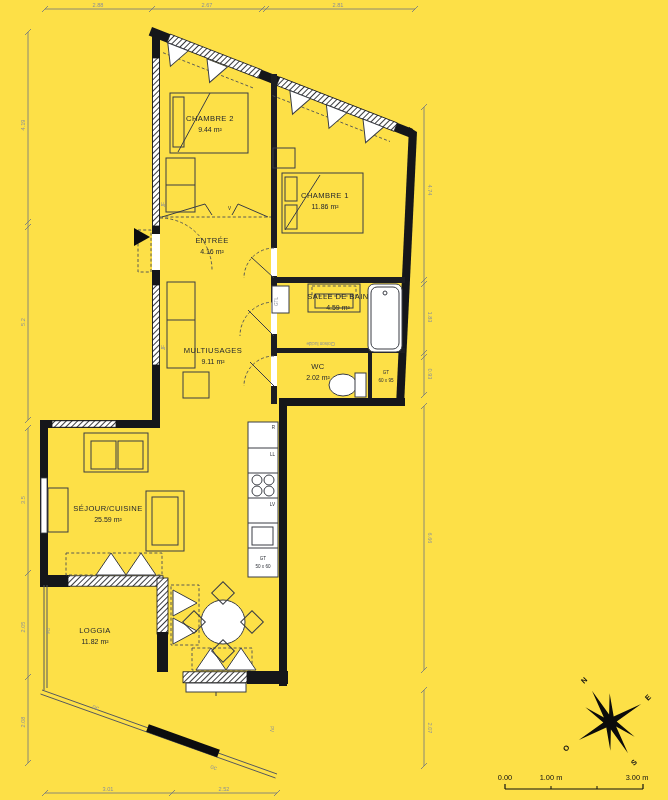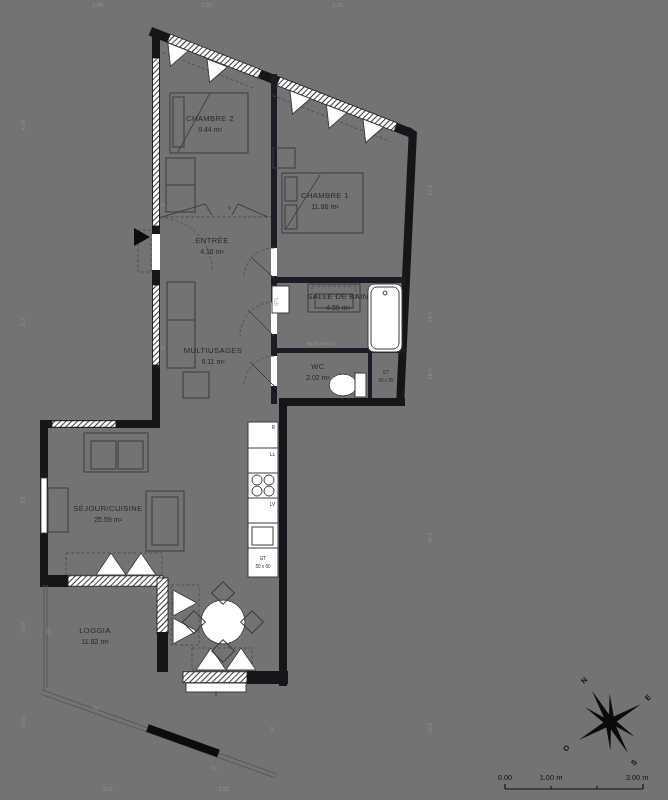--- a/index.html
+++ b/index.html
@@ -1,16 +1,16 @@
 <!DOCTYPE html>
 <html><head>
 <meta charset="utf-8">
 <style>
   html,body{margin:0;padding:0;background:#ffffff;}
-  .canvas{position:relative;width:668px;height:800px;background:#737373;overflow:hidden;}
+  .canvas{position:relative;width:668px;height:800px;background:#fde047;overflow:hidden;}
   svg{position:absolute;left:0;top:0;}
   svg text{font-family:"Liberation Sans", sans-serif;}
   .roomname{font-size:7.6px;fill:#23262e;letter-spacing:.4px;}
   .roomarea{font-size:7px;fill:#23262e;}
   .dim{font-size:5.6px;fill:#8a8f99;}
   .code{font-size:4.6px;fill:#8a8f99;}
   .tiny{font-size:4.6px;fill:#2e3138;}
   .scalelbl{font-size:7.4px;fill:#111;}
   .compassl{font-size:7.4px;fill:#111;font-weight:bold;}
   .wall{fill:#15161a;stroke:none;}

